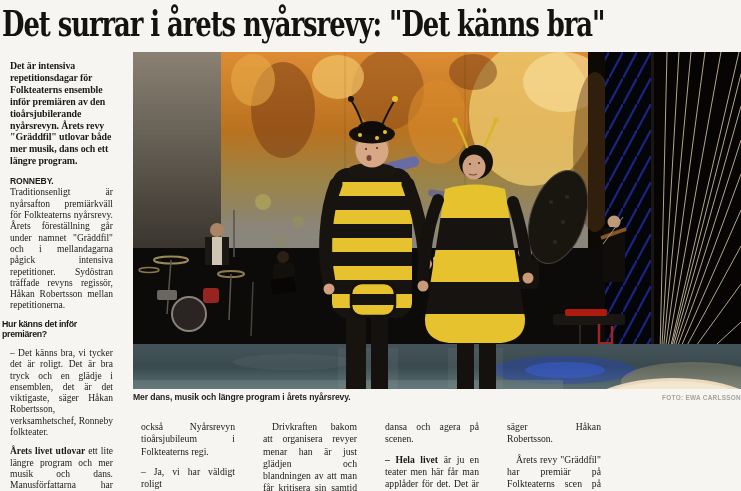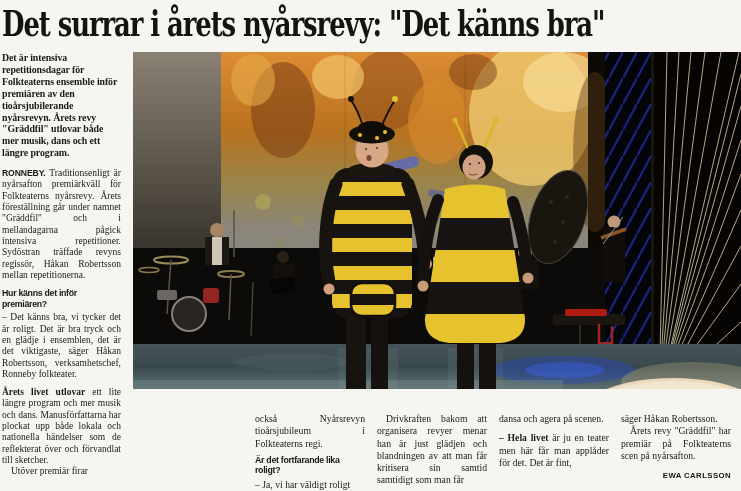--- a/index.html
+++ b/index.html
@@ -38,24 +38,24 @@
   .caption{
     font-family:"Liberation Sans",sans-serif;
     font-weight:700;font-size:8.6px;letter-spacing:-0.1px;color:#222120;
   }
   .credit{
     font-family:"Liberation Sans",sans-serif;
     font-weight:700;font-size:6.4px;letter-spacing:0.3px;color:#a7a29b;
   }
   .bottom-cols{
     position:absolute;left:133px;top:413px;width:598px;height:78px;
-    display:flex;gap:12px;overflow:hidden;justify-content:flex-end;
+    display:flex;gap:12px;overflow:hidden;
   }
   .bcol{flex:0 0 110px;width:110px;}
-  p{margin:0;}
+  p{margin:8px;}
   .para{
     font-size:9.5px;line-height:11.3px;text-align:justify;
   }
   .bcol .para{font-size:9.7px;line-height:12.3px;}
   .gap{margin-bottom:7px;}
   .indent{text-indent:9px;}
   .lead{
     font-weight:700;font-size:9.9px;line-height:11.9px;
     text-align:left;margin-bottom:9px;letter-spacing:-0.1px;
   }
@@ -318,26 +318,29 @@
       <circle cx="337" cy="112" r="1.1" fill="#42301f"></circle>
       <circle cx="346" cy="111" r="1.1" fill="#42301f"></circle>
       <path d="M336,122 Q340,124 344,122" fill="none" stroke="#7a4436" stroke-width="1.2"></path>
       <path d="M334,95 C330,84 326,76 323,70" fill="none" stroke="#d8b62a" stroke-width="2.5" stroke-linecap="round"></path>
       <circle cx="322" cy="68" r="2.6" fill="#d8b62a"></circle>
       <path d="M352,94 C356,84 360,76 362,70" fill="none" stroke="#d8b62a" stroke-width="2.5" stroke-linecap="round"></path>
       <circle cx="363" cy="68" r="2.6" fill="#d8b62a"></circle>
     </g>
   </svg>
 
+  <div class="caption-row">
+    <span class="caption">Mer dans, musik och längre program i årets nyårsrevy.</span>
+    <span class="credit">FOTO: EWA CARLSSON</span>
+  </div>
 </div>
 
 <div class="bottom-cols">
   <div class="bcol">
     <p class="para">också Nyårsrevyn tioårsjubileum i Folkteaterns regi.</p>
-    <h3 class="subhead">Är det fortfarande lika roligt?</h3>
     <p class="para">– Ja, vi har väldigt roligt</p>
   </div>
   <div class="bcol">
     <p class="para indent">Drivkraften bakom att organisera revyer menar han är just glädjen och blandningen av att man får kritisera sin samtid samtidigt som man får</p>
   </div>
   <div class="bcol">
     <p class="para gap">dansa och agera på scenen.</p>
     <p class="para"><span class="serif-prefix">– Hela livet</span><span> är ju en teater men här får man applåder för det. Det är fint,</span></p>
   </div>
   <div class="bcol">

